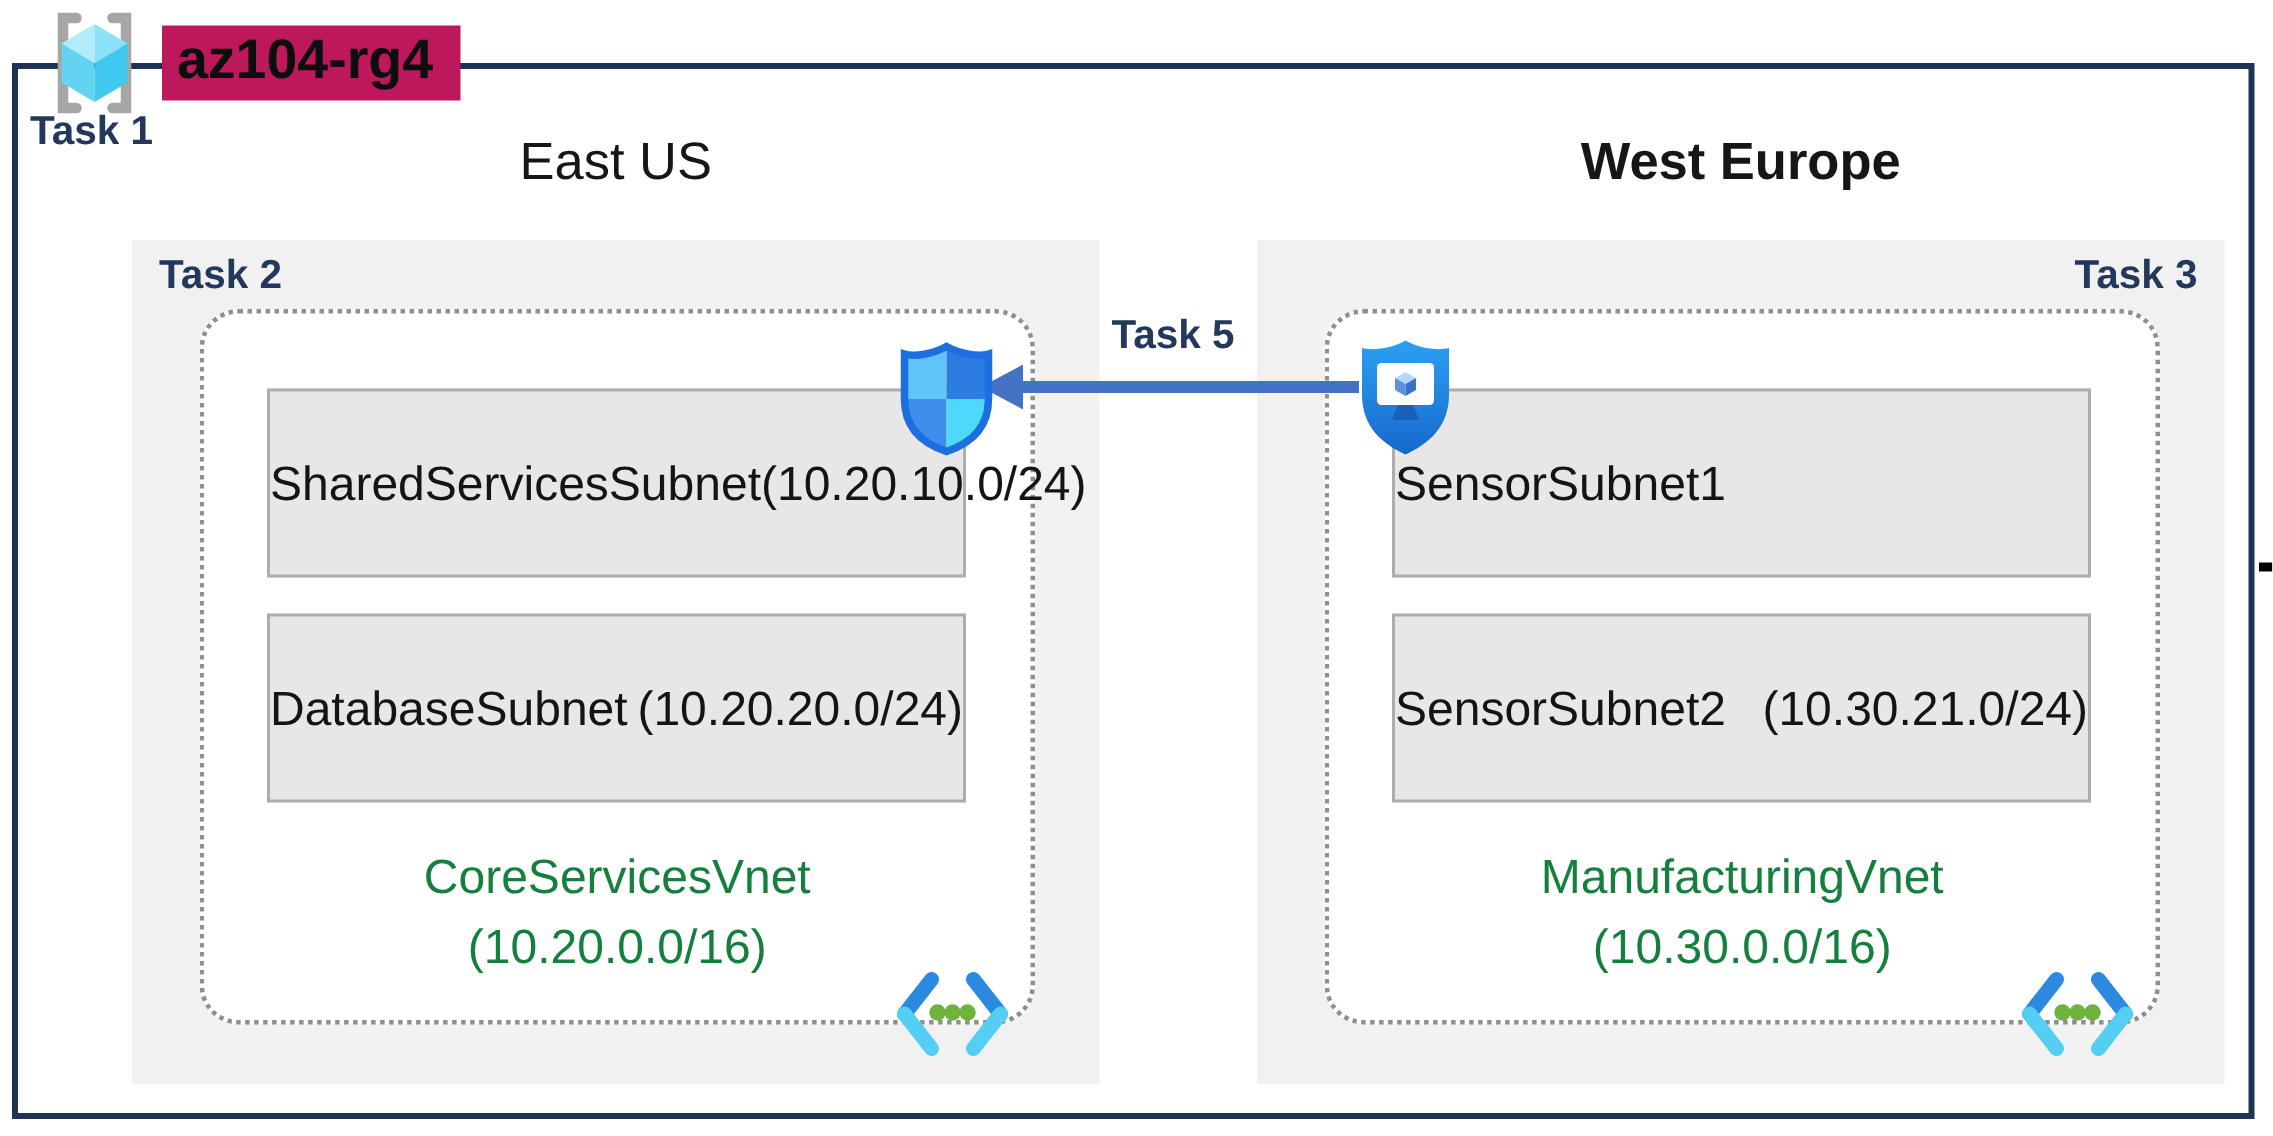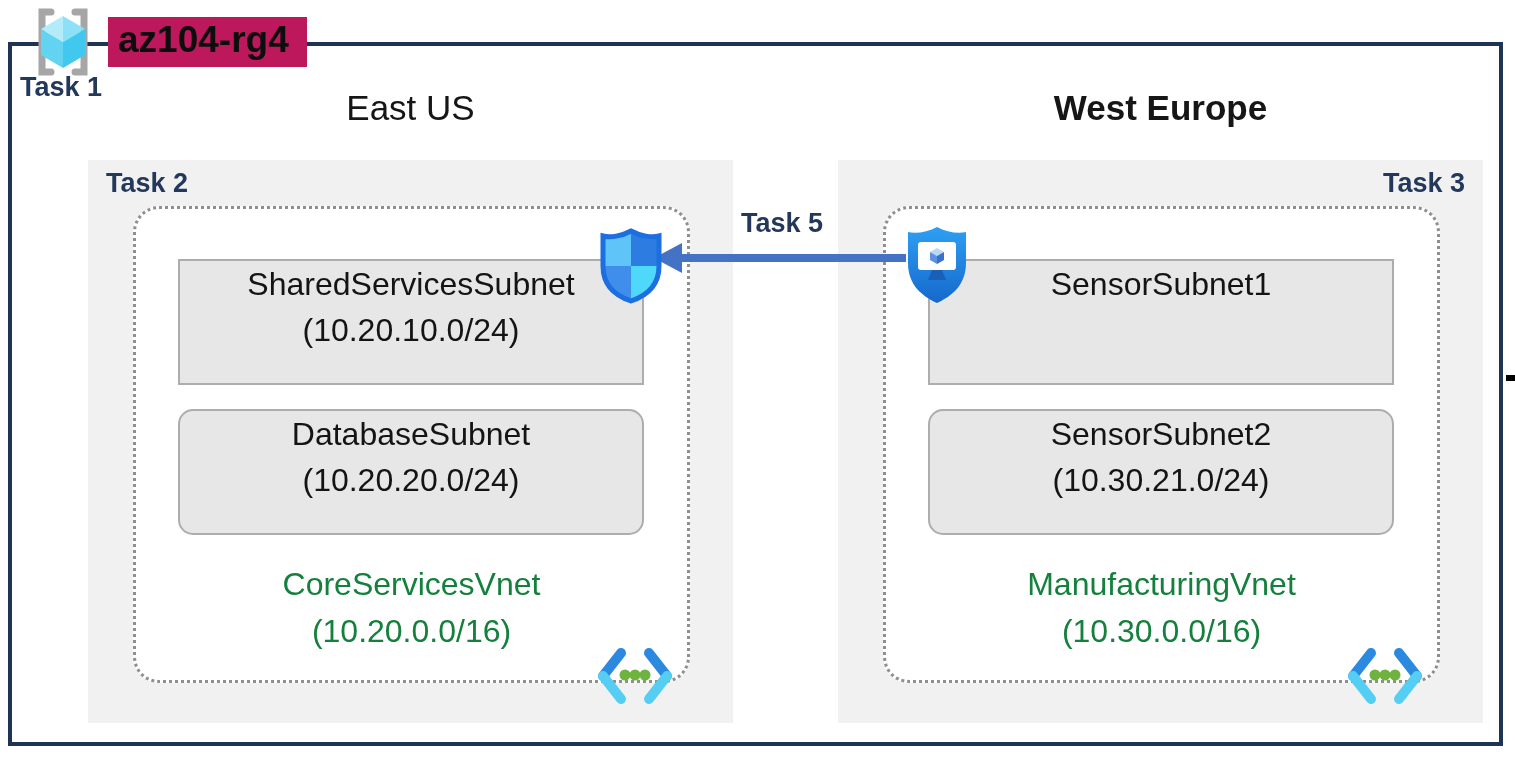--- a/index.html
+++ b/index.html
@@ -33,25 +33,25 @@
   .region-box.west .task-corner{right:18px;text-align:right;}
   
   .vnet-box{
     position:absolute;left:45px;top:46px;width:557px;height:477px;
     box-sizing:border-box;background:#ffffff;
     border:3px dotted #8f8f8f;border-radius:26px;
   }
   .subnet-box{
     position:absolute;left:42px;width:466px;height:126px;box-sizing:border-box;
     background:#e7e7e7;border:2px solid #adadad;
-    display:flex;flex-direction:column;align-items:center;justify-content:flex-start;
+    display:flex;flex-direction:row;align-items:center;justify-content:space-between;
     font-size:32px;color:#141414;line-height:46px;text-align:center;
   }
   .subnet-box.first{top:50px;}
-  .subnet-box.second{top:200px;border-radius:15px;}
+  .subnet-box.second{top:200px;}
   .vnet-name{
     position:absolute;left:0;right:0;top:352px;text-align:center;
     font-size:32px;color:#15803d;line-height:47px;
   }
   .vnet-icon{position:absolute;right:12px;bottom:-27px;z-index:2;}
   
   .task4{position:absolute;left:702px;top:208px;width:160px;text-align:center;z-index:2;}
   .arrow-shaft{position:absolute;left:680px;top:254px;width:226px;height:8px;background:#4472c4;z-index:2;}
   .arrow-head{
     position:absolute;left:654px;top:243px;width:0;height:0;z-index:2;

